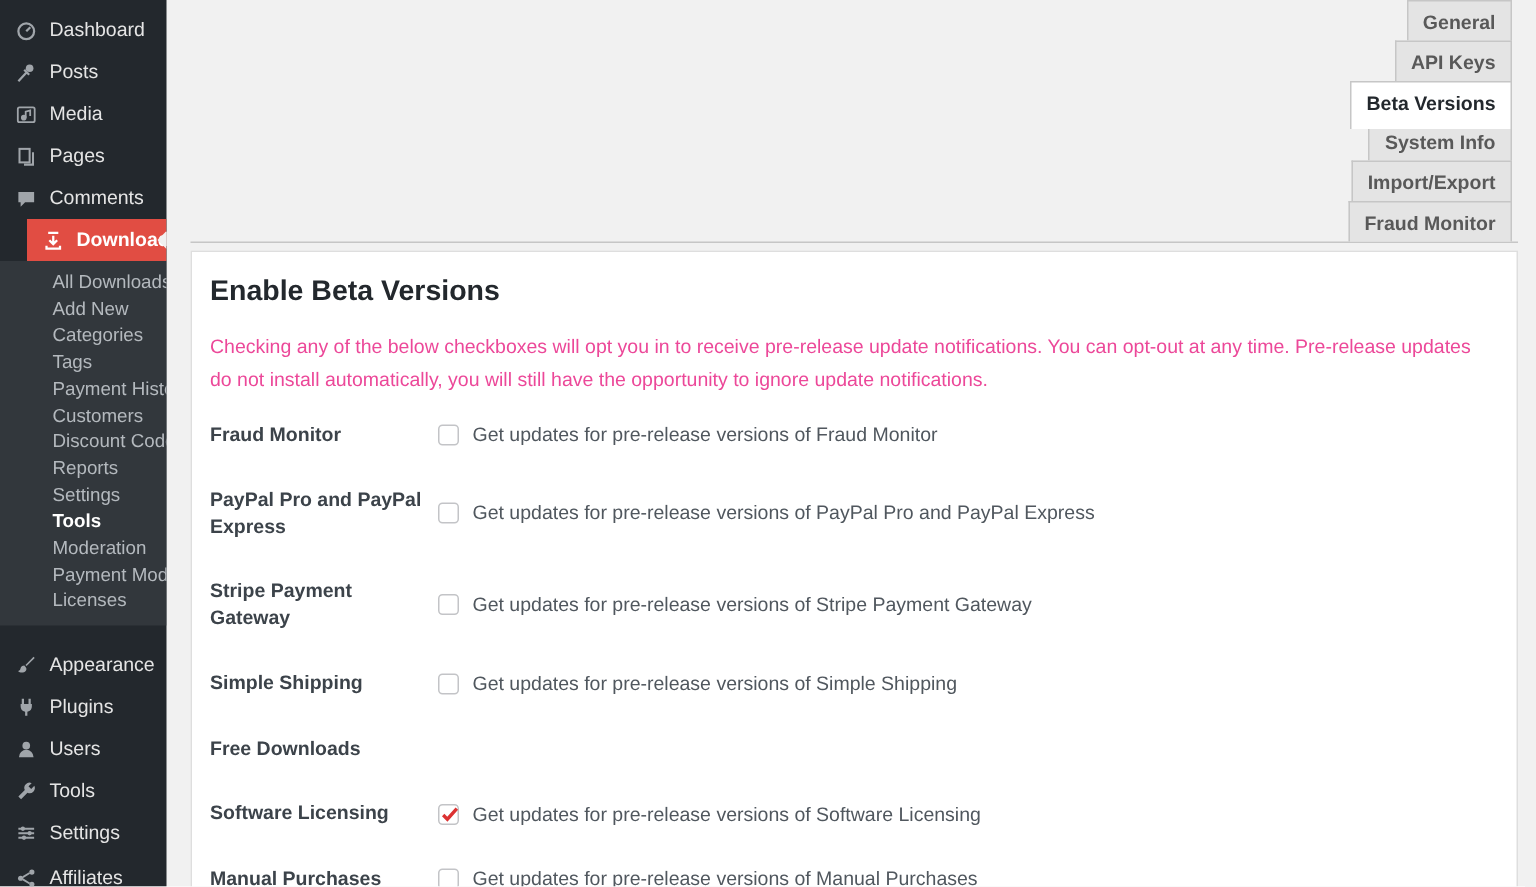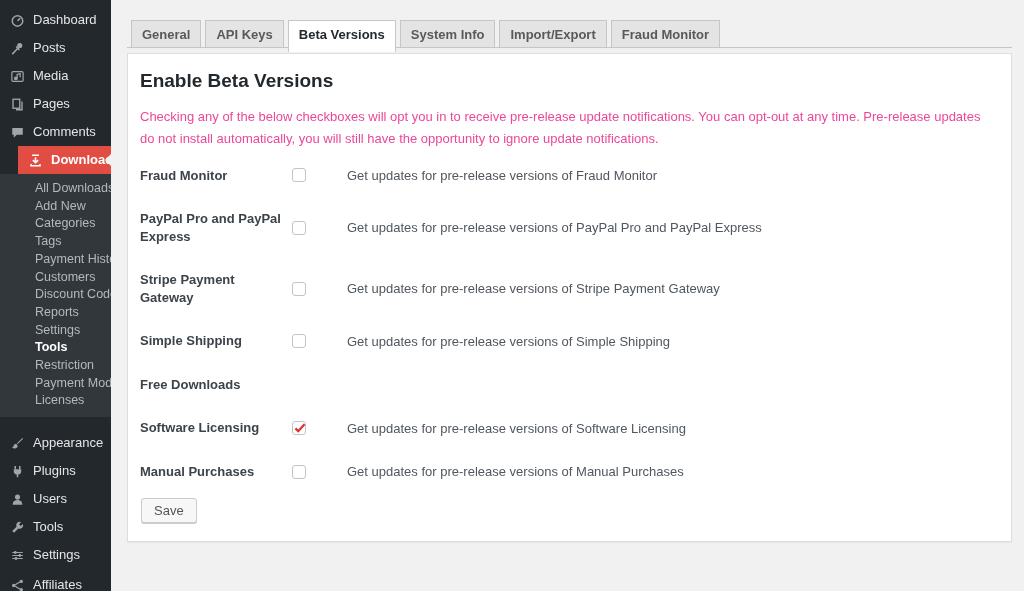--- a/index.html
+++ b/index.html
@@ -45,24 +45,25 @@
     font-size: 12.5px; line-height: 13.7px;
     color: #b4b9be; cursor: pointer; white-space: nowrap;
   }
   .submenu-item.current { color: #fff; font-weight: bold; }
   .sep-lg { height: 12px; }
   .sep-sm { height: 2px; }
 
   
   .content { flex: 1; height: 591px; overflow: hidden; }
   .tabs {
-    display: flex; align-items: flex-start;
-    margin: 20px 12px 0 16px; padding-left: 4px;
+    display: flex; align-items: flex-end;
+    margin: 0 12px 0 16px; padding-left: 4px;
     border-bottom: 1px solid #c6c6c6;
     position: relative;
+    flex-direction: column;
   }
   .tab {
     background: #e4e4e4; border: 1px solid #c6c6c6; border-bottom: none;
     padding: 6px 10px 5px; margin-right: 4px;
     font-size: 13px; font-weight: bold; color: #595959;
     cursor: pointer; text-decoration: none; white-space: nowrap;
   }
   .tab.active {
     background: #fff; color: #23282d;
     padding-bottom: 10px; margin-bottom: -6px;
@@ -75,21 +76,21 @@
     padding: 14px 16px 18px 12px;
     position: relative; z-index: 1;
   }
   .panel-heading { font-size: 19px; font-weight: bold; color: #23282d; margin: 2px 0 14px; }
   .panel-desc { font-size: 13px; color: #ec4899; line-height: 1.68; margin-bottom: 4px; max-width: 980px; }
   .row { display: flex; align-items: center; padding: 13px 0; }
   .row-label {
     flex: 0 0 152px; padding-right: 10px;
     font-size: 13px; font-weight: bold; color: #3c434a; line-height: 1.35;
   }
-  .row-ctrl { display: flex; align-items: center; cursor: pointer; font-size: 13px; color: #50575e; gap: 32px; }
+  .row-ctrl { display: flex; align-items: flex-end; cursor: pointer; font-size: 13px; color: #50575e; }
   .checkbox {
     width: 14px; height: 14px; flex: none;
     background: #fff; border: 1px solid #c3c4c7; border-radius: 3px;
     margin-right: 9px; position: relative; display: inline-block;
   }
   .checkbox svg { position: absolute; left: 0px; top: -1px; width: 14px; height: 14px; color: var(--check, #dc3232); }
   .button-save {
     margin-top: 4px; margin-left: 1px;
     background: #f7f7f7; border: 1px solid #ccc; border-radius: 3px;
     box-shadow: 0 1px 0 #ccc;
@@ -161,21 +162,21 @@
         <div class="submenu-item">All Downloads</div>
         <div class="submenu-item">Add New</div>
         <div class="submenu-item">Categories</div>
         <div class="submenu-item">Tags</div>
         <div class="submenu-item">Payment History</div>
         <div class="submenu-item">Customers</div>
         <div class="submenu-item">Discount Codes</div>
         <div class="submenu-item">Reports</div>
         <div class="submenu-item">Settings</div>
         <div class="submenu-item current">Tools</div>
-        <div class="submenu-item">Restriction</div>
+        <div class="submenu-item">Moderation</div>
         <div class="submenu-item">Payment Moderation</div>
         <div class="submenu-item">Licenses</div>
       </div>
       <div class="sep-lg"></div>
       <div class="menu-item">
     <span class="mi-icon">
           <svg viewBox="0 0 20 20" fill="currentColor">
             <path d="M16.5 2.5l1 1-7.2 7.2-1-1z"></path>
             <path d="M8.3 10.3c-1.8 0-3 .9-3.5 2.7-.3 1.2-.9 1.8-2.1 2.2 1.6 1.8 5.2 1.8 6.8 0 .9-1 .9-2.6-.1-3.6z"></path>
           </svg>

